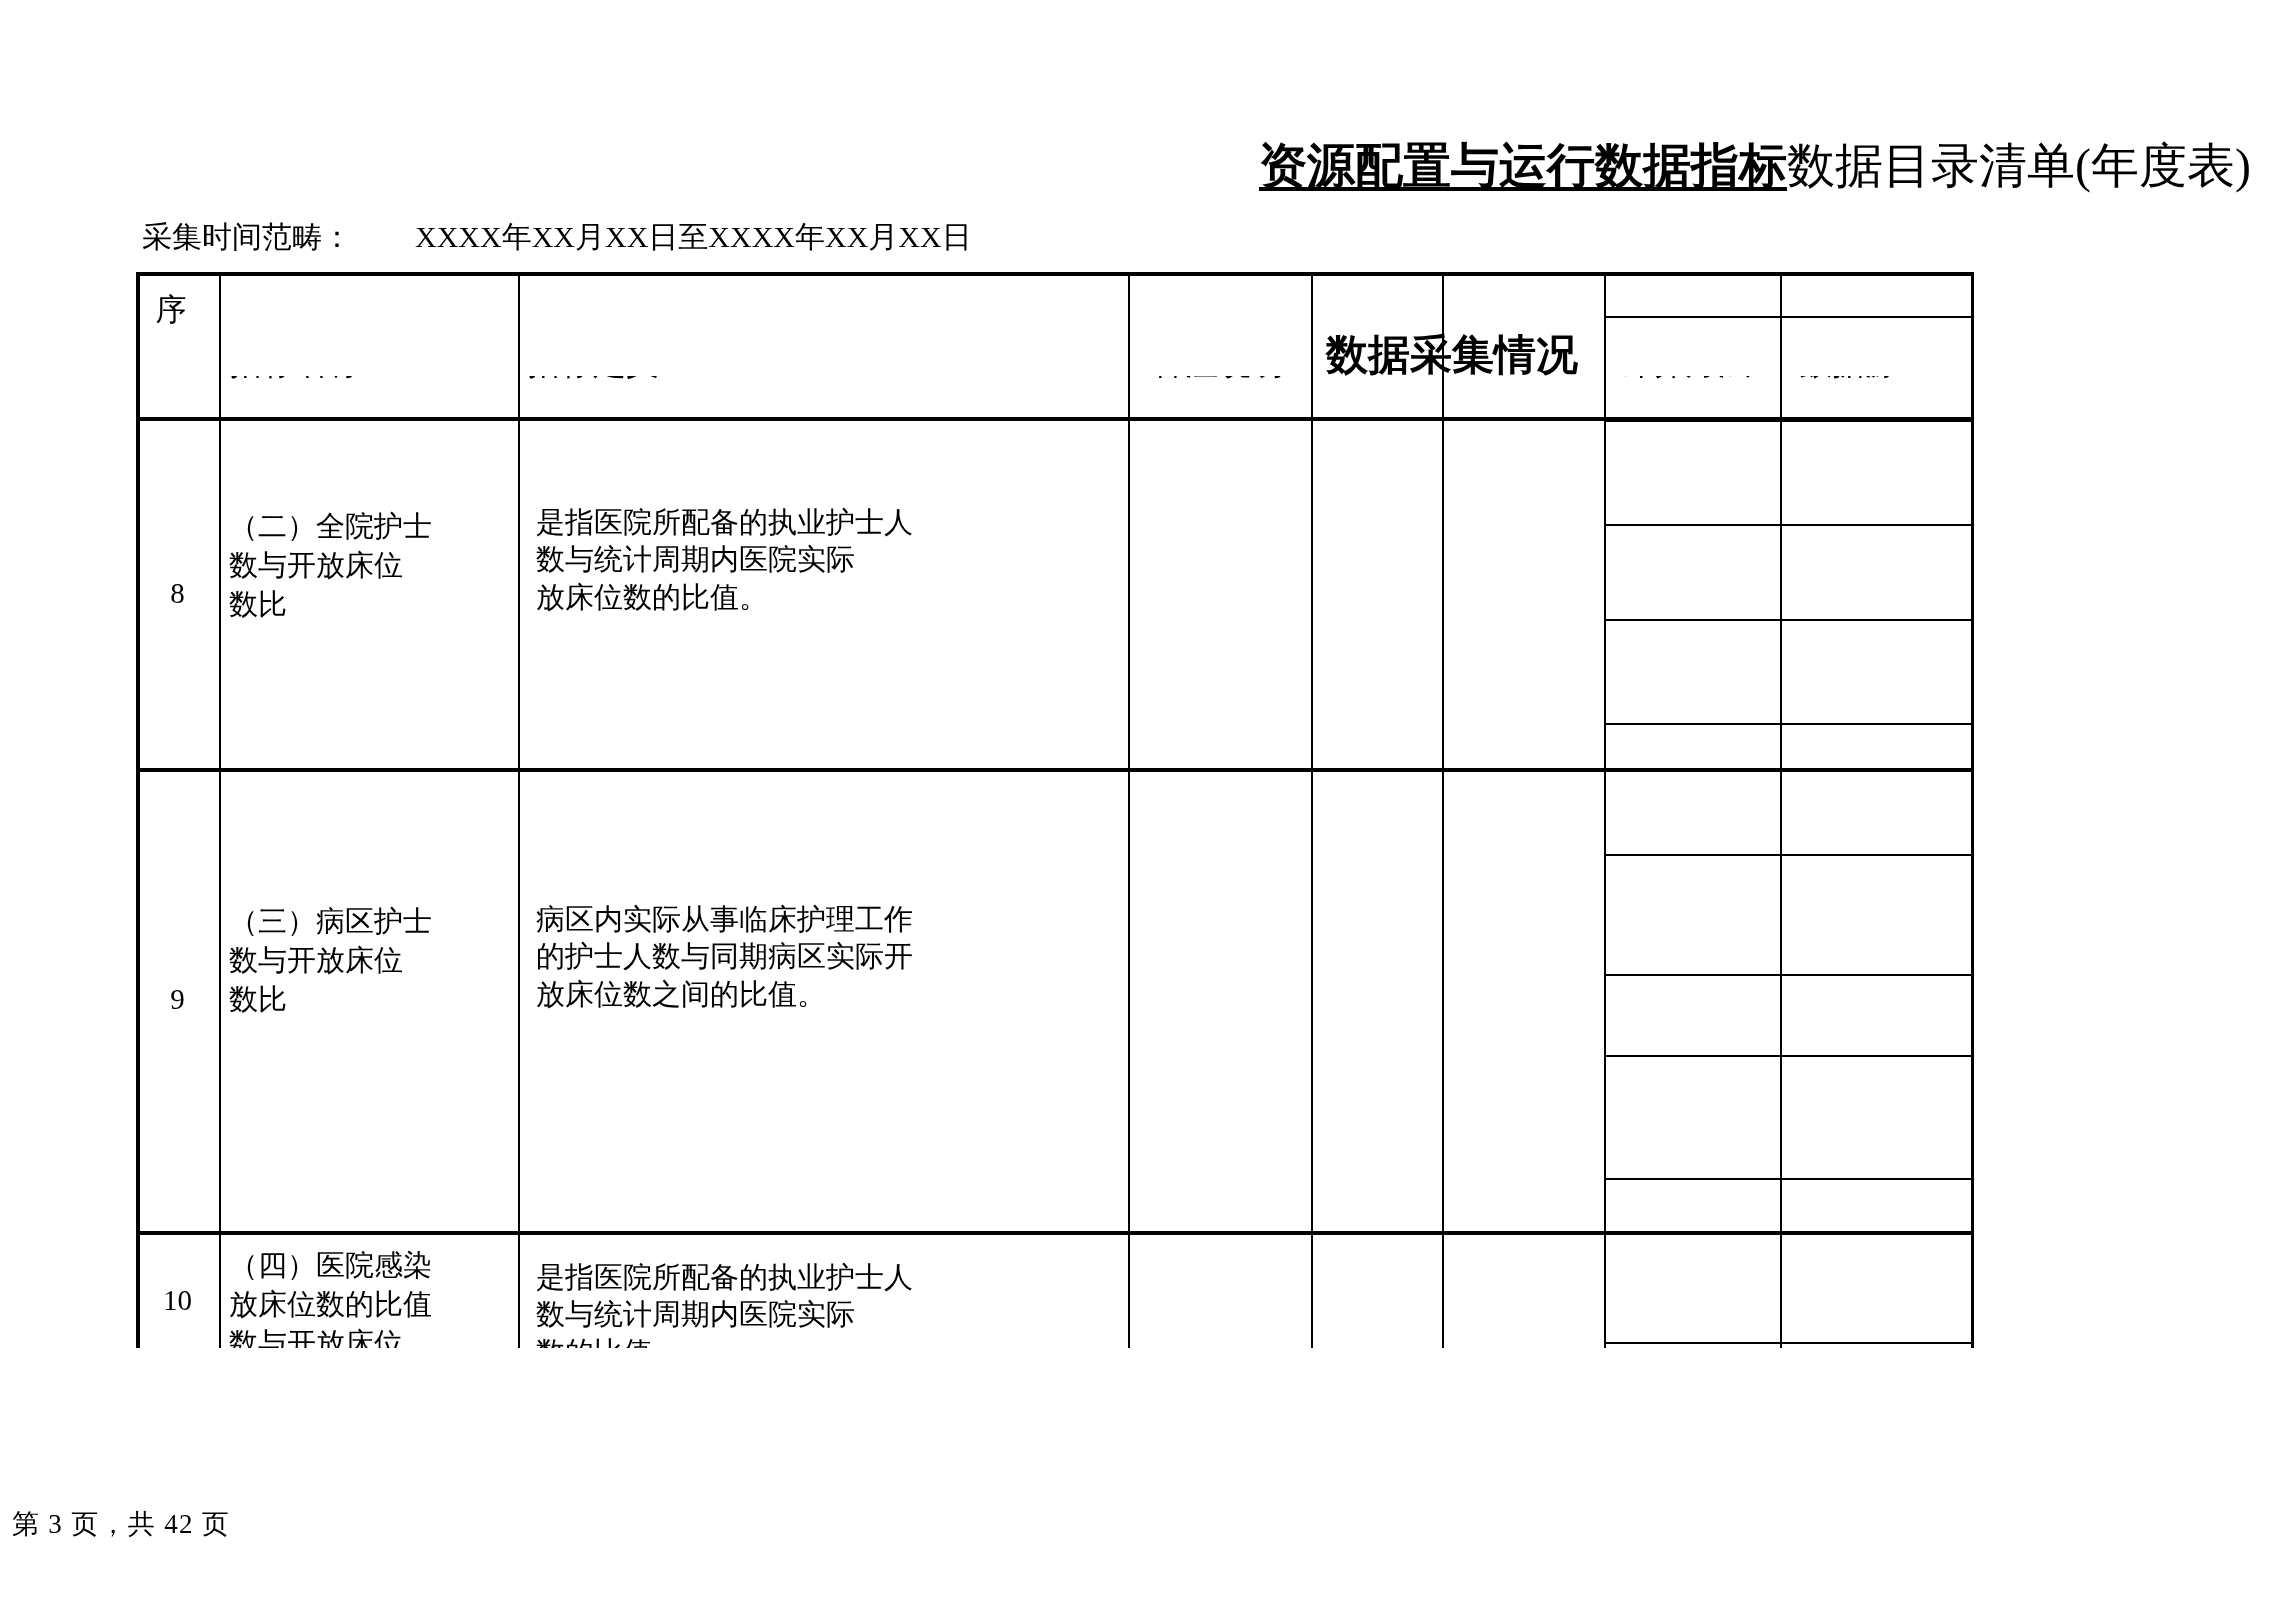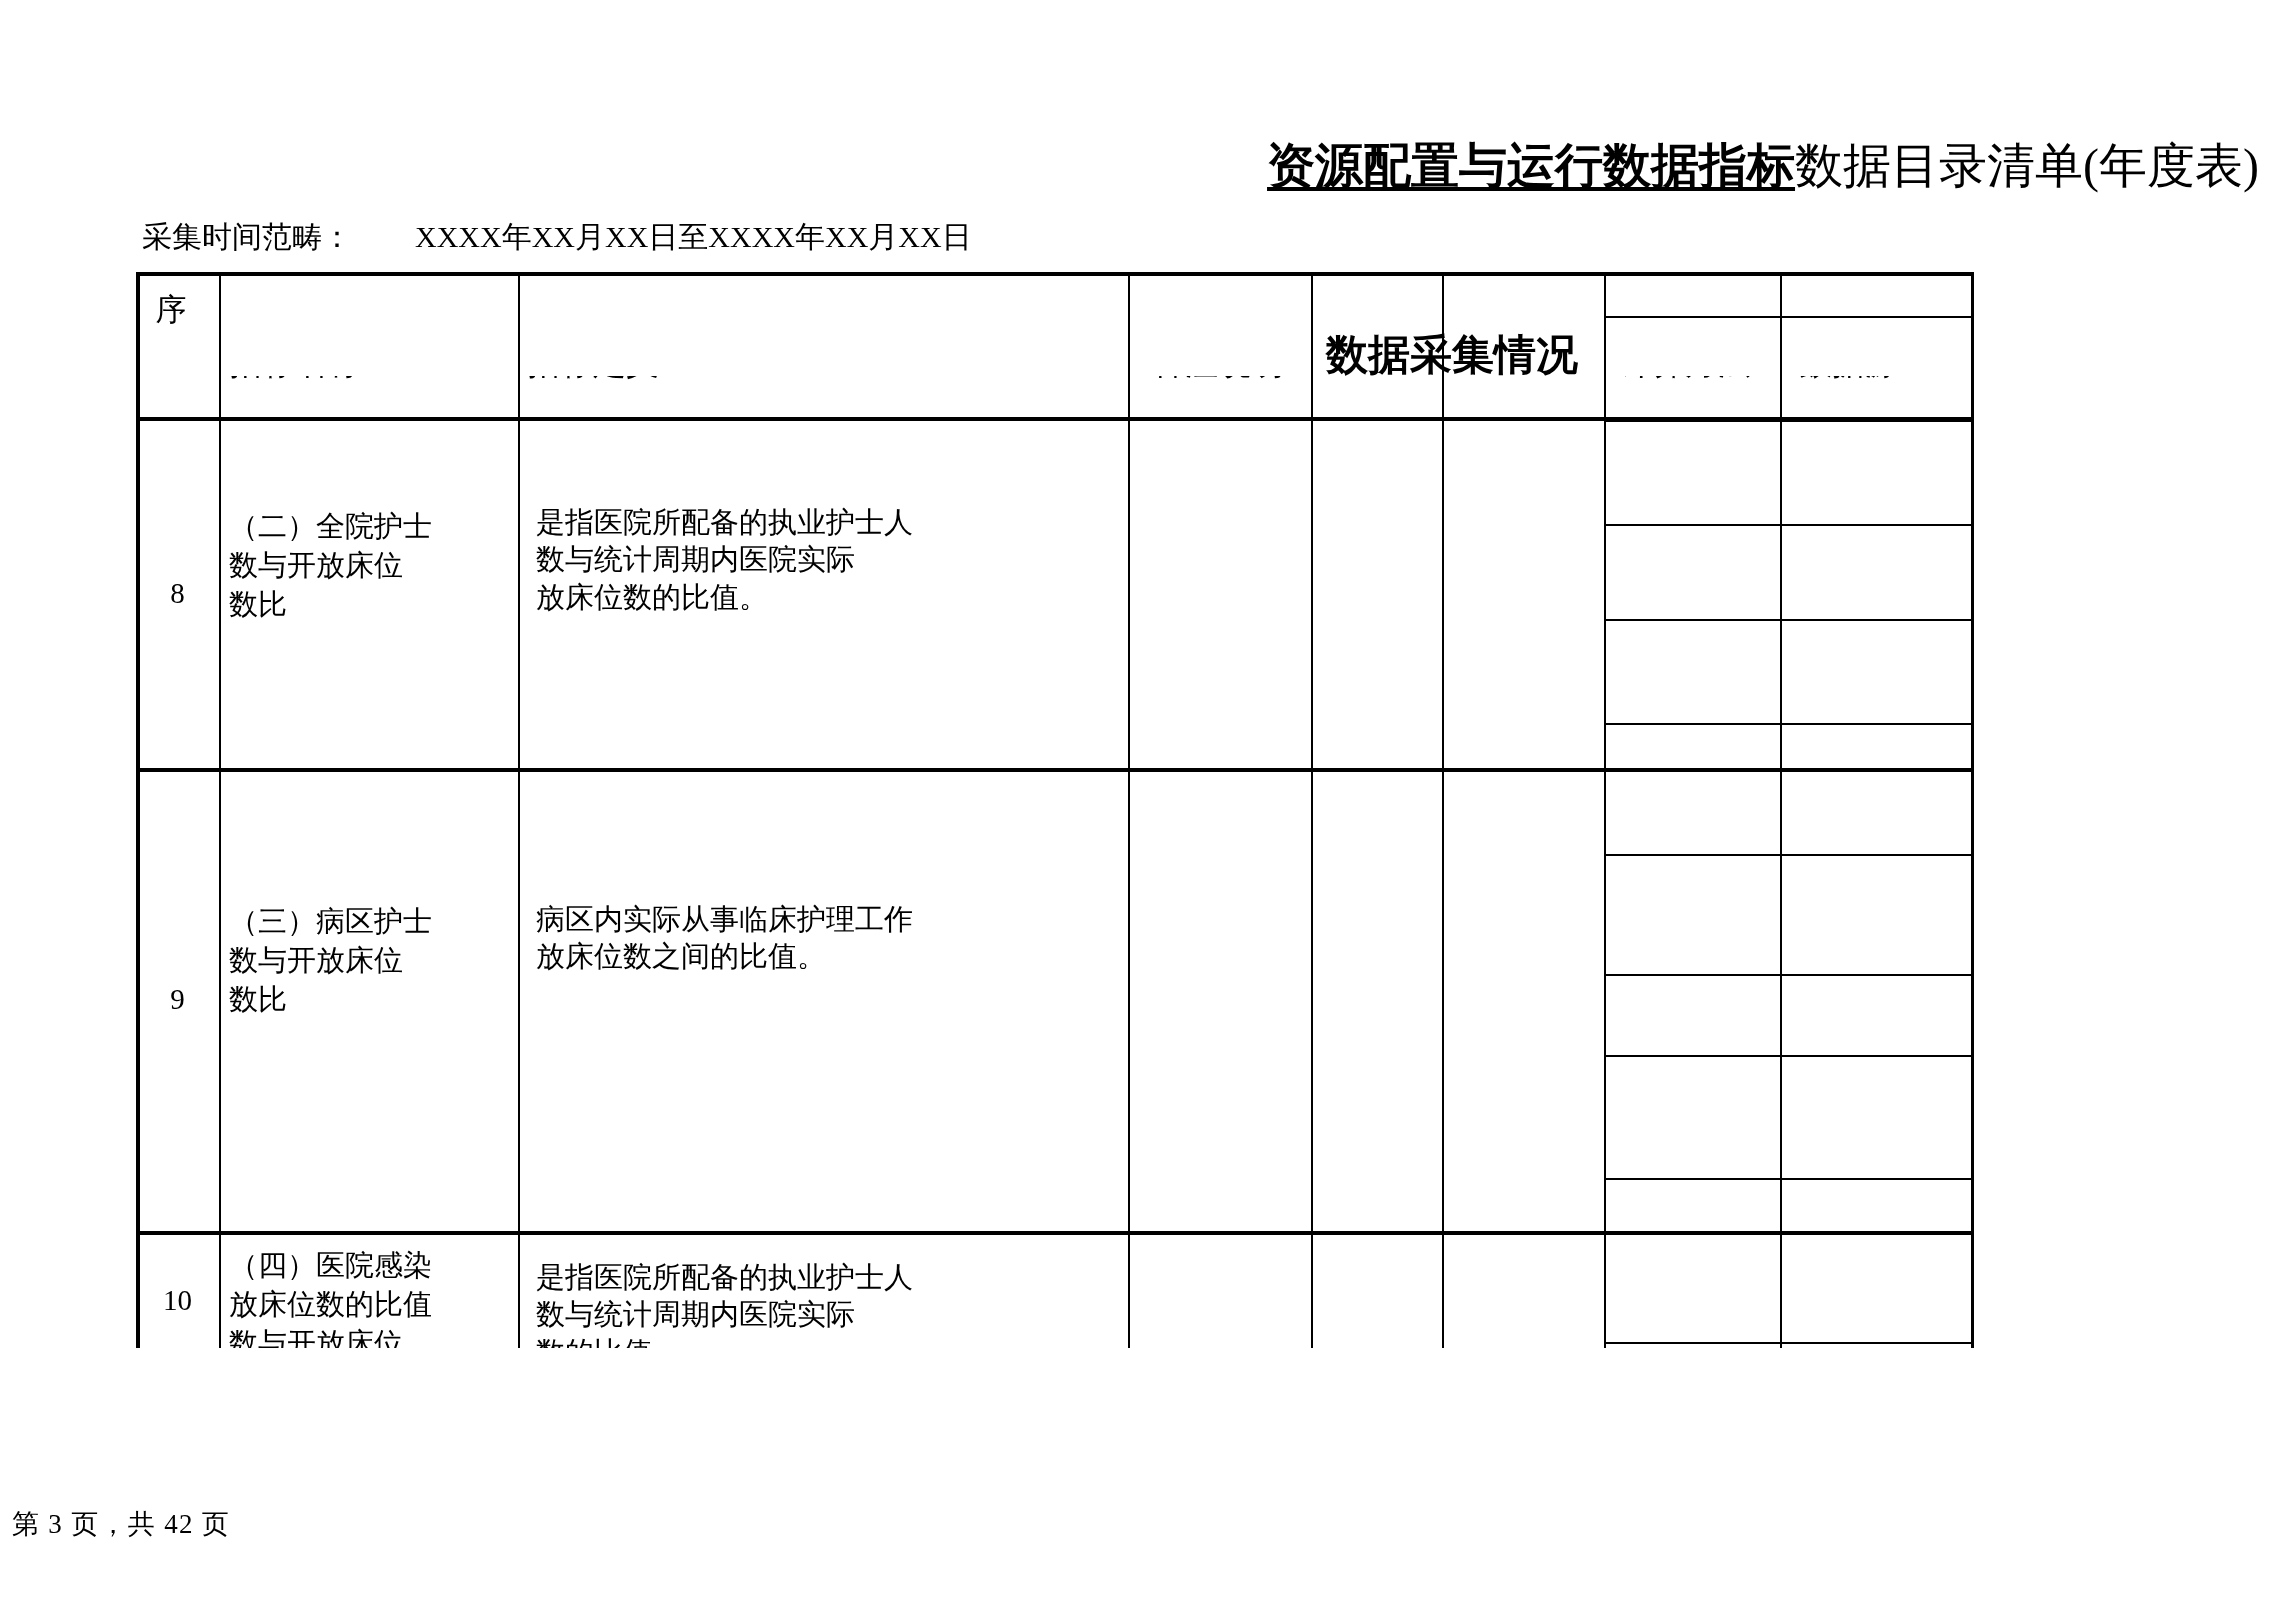--- a/index.html
+++ b/index.html
@@ -16,21 +16,21 @@
     overflow: hidden;
   }
 
   
   .title-row {
     position: absolute;
     left: 0;
     top: 142px;
     width: 2284px;
     text-align: right;
-    padding-right: 25px;
+    padding-right: 33px;
     box-sizing: border-box;
     white-space: nowrap;
     font-size: 48px;
     line-height: 1.02;
   }
   .title-strong {
     font-weight: bold;
     text-decoration: underline;
     text-underline-offset: 5.2px;
     letter-spacing: 0px;
@@ -235,20 +235,21 @@
   <div style="position:absolute; left:0; top:496px; width:83px; height:463px; display:flex; align-items:center; justify-content:center;">
     <span class="seq">9</span>
   </div>
   <div style="position:absolute; left:93px; top:630px; width:287px;" class="idx-name">
     <div>（三）病区护士</div>
     <div>数与开放床位</div>
     <div>数比</div>
   </div>
   <div style="position:absolute; left:391px; top:622px; width:596px;" class="cell-text">
     <div>病区内实际从事临床护理工作</div>
+    <div>的护士人数与同期病区实际开</div>
     <div>放床位数之间的比值。</div>
   </div>
 
   <div style="position:absolute; left:0; top:959px; width:83px; height:117px; display:flex; align-items:flex-end; justify-content:center; padding-bottom:31px; box-sizing:border-box;">
     <span class="seq">10</span>
   </div>
   <div style="position:absolute; left:93px; top:974px; width:287px;" class="idx-name">
     <div>（四）医院感染</div>
     <div>放床位数的比值</div>
     <div>数与开放床位</div>

